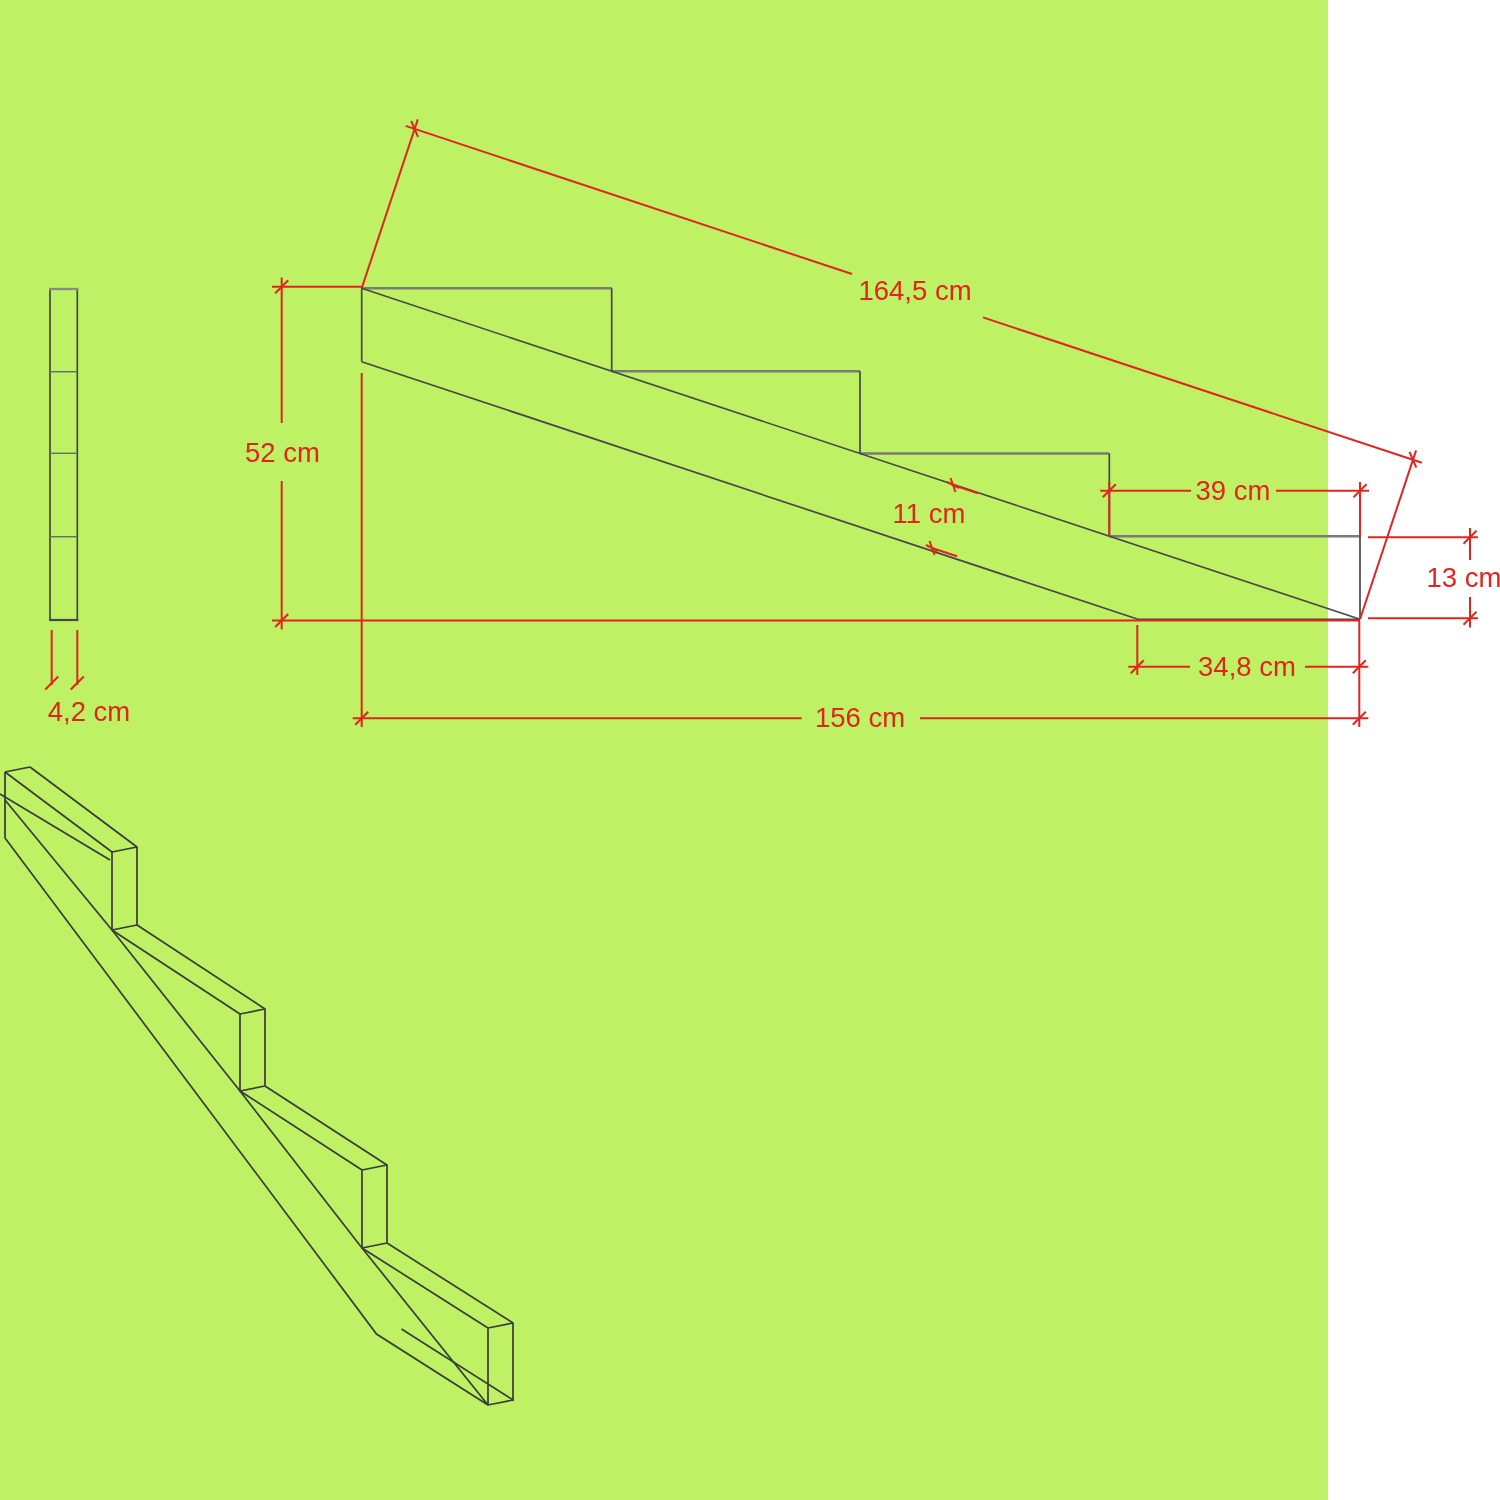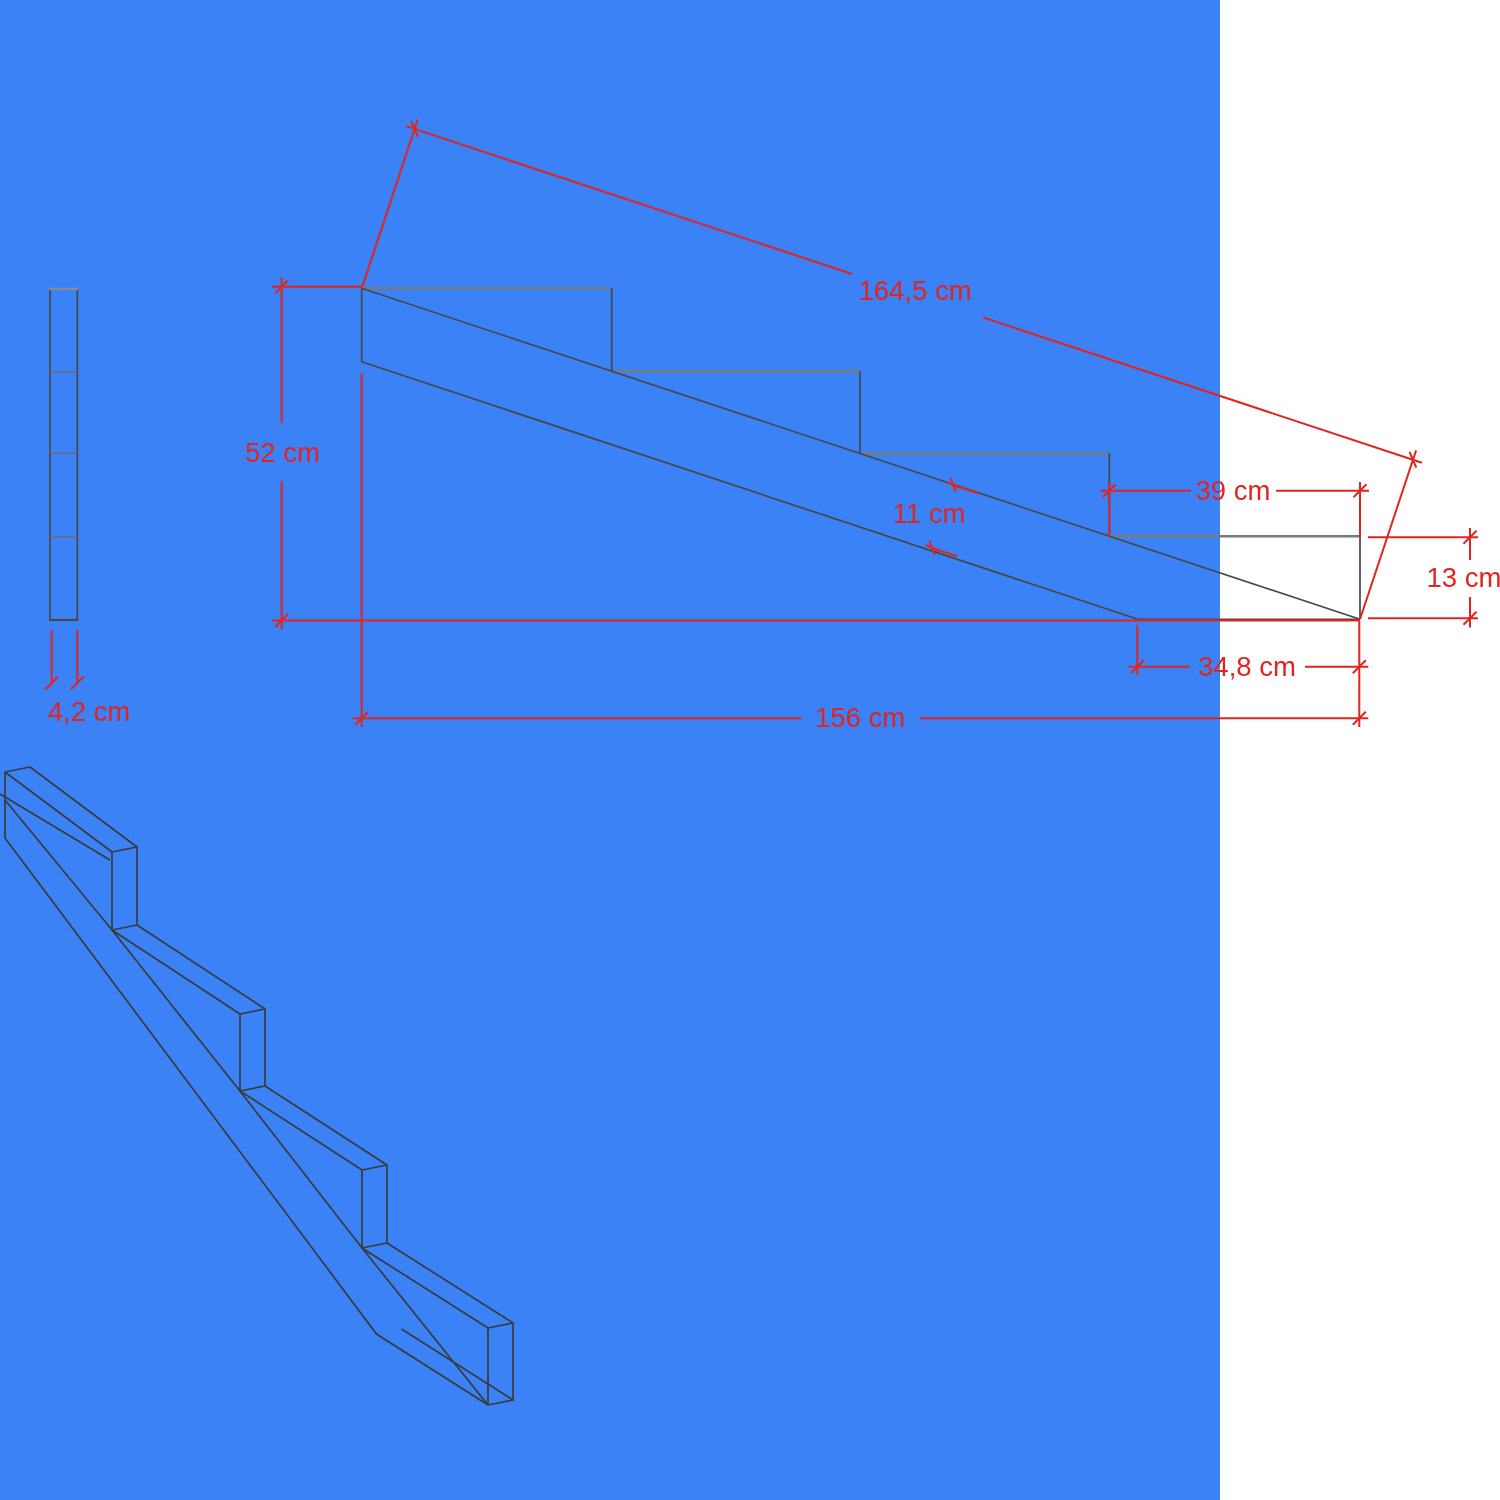--- a/index.html
+++ b/index.html
@@ -6,23 +6,23 @@
     margin: 0;
     padding: 0;
     background: #ffffff;
     width: 1500px;
     height: 1500px;
     overflow: hidden;
     font-family: "Liberation Sans", sans-serif;
   }
   #canvas-wrap {
     position: relative;
-    width: 1220px;
+    width: 1328px;
     height: 1500px;
-    background: #3b82f6;
+    background: #bef264;
   }
   svg { display: block; }
   .dim-text {
     font-family: "Liberation Sans", sans-serif;
     font-size: 27.5px;
     font-weight: 400;
   }
 </style>
 </head>
 <body>

